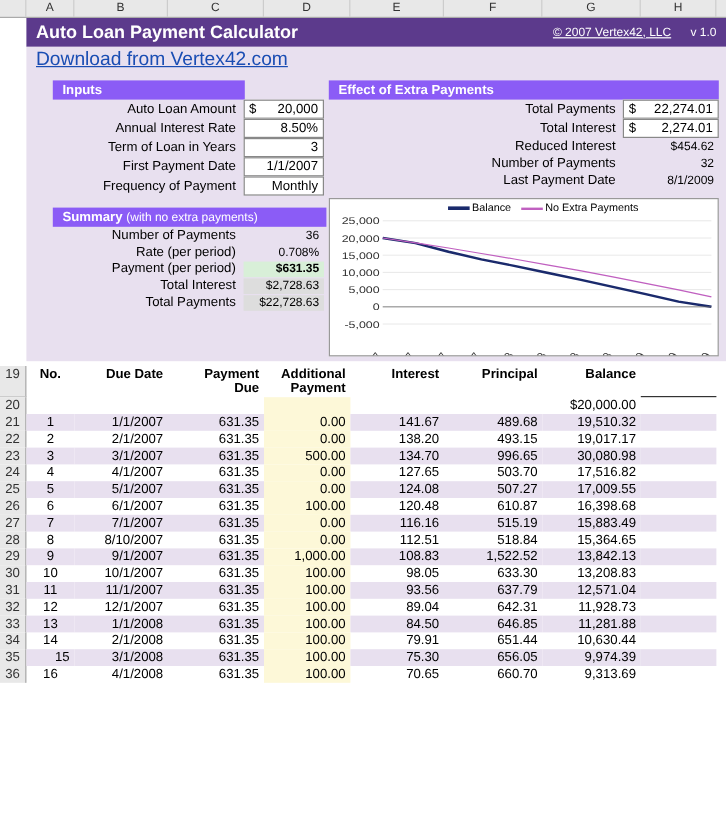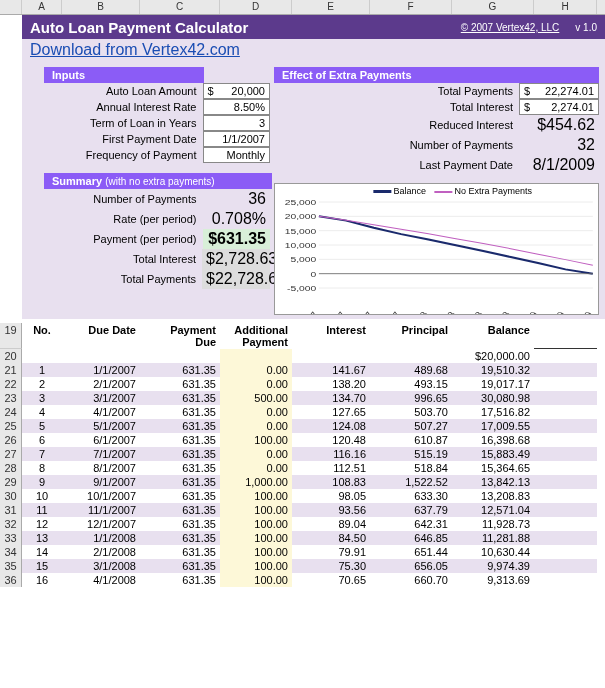--- a/index.html
+++ b/index.html
@@ -12,21 +12,21 @@
   .title-bar { background: #5c3a8c; color: #fff; height: 24px; display: flex; align-items: center; padding: 0 8px; font-weight: bold; font-size: 15px; }
   .title-bar .copyright { margin-left: auto; font-size: 10px; font-weight: normal; text-decoration: underline; }
   .title-bar .version { margin-left: 16px; font-size: 10px; font-weight: normal; }
   .dl-link { color: #1a4db3; text-decoration: underline; font-size: 16px; padding: 2px 8px; display:inline-block;}
   .row { display: flex; align-items: center; }
   .cell { padding: 1px 4px; }
   .section-header { background: #8b5cf6; color: #fff; font-weight: bold; padding: 2px 8px; font-size: 11px; }
   .section-header .sub { font-weight: normal; font-size: 10px; }
   .label-r { text-align: right; padding-right: 6px; }
   .val-box { background: #fff; border: 1px solid #888; text-align: right; padding: 1px 4px; font-size: 11px; }
-  .val-plain { text-align: right; padding: 1px 4px; font-size: 16px; }
+  .val-plain { text-align: right; padding: 1px 4px; font-size: 10px; }
   .val-gray { background: #ddd; }
   .val-green { background: #d8efd8; font-weight: bold; }
   .columns-grid { display: grid; grid-template-columns: 22px 40px 78px 80px 72px 78px 82px 82px 63px; }
   .hdr-cell { font-weight: bold; text-align: right; border-bottom: 1px solid #333; padding: 1px 4px; font-size: 11px; }
   .schedule-row { display: contents; }
   .schedule-row > div { text-align: right; padding: 1px 4px; border-bottom: 0; font-size: 11px; }
   .schedule-row.alt > div { background: #e8e0ef; }
   .additional-col { background: #fdf8d8 !important; }
   .rownum-cell { background: #e8e8e8 !important; border-right: 1px solid #aaa; text-align: center !important; font-size: 10px; color:#333; }
   .chart-box { background: #fff; border: 1px solid #999; position: relative; overflow: hidden; }
@@ -216,23 +216,23 @@
   <div class="columns-grid" id="schedule-grid">
       <div class="schedule-row"><div class="rownum-cell" style="border-bottom:1px solid #ccc;">19</div><div class="hdr-cell" style="text-align:center">No.</div><div class="hdr-cell">Due Date</div><div class="hdr-cell">Payment<br>Due</div><div class="hdr-cell">Additional<br>Payment</div><div class="hdr-cell">Interest</div><div class="hdr-cell">Principal</div><div class="hdr-cell">Balance</div><div class="hdr-cell" style="border-bottom:1px solid #333"></div></div>
       <div class="schedule-row"><div class="rownum-cell">20</div><div></div><div></div><div></div><div class="additional-col"></div><div></div><div></div><div>$20,000.00</div><div></div></div>
       <div class="schedule-row alt"><div class="rownum-cell">21</div><div style="text-align:center">1</div><div>1/1/2007</div><div>631.35</div><div class="additional-col">0.00</div><div>141.67</div><div>489.68</div><div>19,510.32</div><div></div></div>
       <div class="schedule-row "><div class="rownum-cell">22</div><div style="text-align:center">2</div><div>2/1/2007</div><div>631.35</div><div class="additional-col">0.00</div><div>138.20</div><div>493.15</div><div>19,017.17</div><div></div></div>
       <div class="schedule-row alt"><div class="rownum-cell">23</div><div style="text-align:center">3</div><div>3/1/2007</div><div>631.35</div><div class="additional-col">500.00</div><div>134.70</div><div>996.65</div><div>30,080.98</div><div></div></div>
       <div class="schedule-row "><div class="rownum-cell">24</div><div style="text-align:center">4</div><div>4/1/2007</div><div>631.35</div><div class="additional-col">0.00</div><div>127.65</div><div>503.70</div><div>17,516.82</div><div></div></div>
       <div class="schedule-row alt"><div class="rownum-cell">25</div><div style="text-align:center">5</div><div>5/1/2007</div><div>631.35</div><div class="additional-col">0.00</div><div>124.08</div><div>507.27</div><div>17,009.55</div><div></div></div>
       <div class="schedule-row "><div class="rownum-cell">26</div><div style="text-align:center">6</div><div>6/1/2007</div><div>631.35</div><div class="additional-col">100.00</div><div>120.48</div><div>610.87</div><div>16,398.68</div><div></div></div>
       <div class="schedule-row alt"><div class="rownum-cell">27</div><div style="text-align:center">7</div><div>7/1/2007</div><div>631.35</div><div class="additional-col">0.00</div><div>116.16</div><div>515.19</div><div>15,883.49</div><div></div></div>
-      <div class="schedule-row "><div class="rownum-cell">28</div><div style="text-align:center">8</div><div>8/1/2007</div><div>631.35</div><div class="additional-col">0.00</div><div>112.51</div><div>518.84</div><div>15,364.65</div><div></div></div>
+      <div class="schedule-row "><div class="rownum-cell">28</div><div style="text-align:center">8</div><div>8/10/2007</div><div>631.35</div><div class="additional-col">0.00</div><div>112.51</div><div>518.84</div><div>15,364.65</div><div></div></div>
       <div class="schedule-row alt"><div class="rownum-cell">29</div><div style="text-align:center">9</div><div>9/1/2007</div><div>631.35</div><div class="additional-col">1,000.00</div><div>108.83</div><div>1,522.52</div><div>13,842.13</div><div></div></div>
       <div class="schedule-row "><div class="rownum-cell">30</div><div style="text-align:center">10</div><div>10/1/2007</div><div>631.35</div><div class="additional-col">100.00</div><div>98.05</div><div>633.30</div><div>13,208.83</div><div></div></div>
       <div class="schedule-row alt"><div class="rownum-cell">31</div><div style="text-align:center">11</div><div>11/1/2007</div><div>631.35</div><div class="additional-col">100.00</div><div>93.56</div><div>637.79</div><div>12,571.04</div><div></div></div>
       <div class="schedule-row "><div class="rownum-cell">32</div><div style="text-align:center">12</div><div>12/1/2007</div><div>631.35</div><div class="additional-col">100.00</div><div>89.04</div><div>642.31</div><div>11,928.73</div><div></div></div>
       <div class="schedule-row alt"><div class="rownum-cell">33</div><div style="text-align:center">13</div><div>1/1/2008</div><div>631.35</div><div class="additional-col">100.00</div><div>84.50</div><div>646.85</div><div>11,281.88</div><div></div></div>
       <div class="schedule-row "><div class="rownum-cell">34</div><div style="text-align:center">14</div><div>2/1/2008</div><div>631.35</div><div class="additional-col">100.00</div><div>79.91</div><div>651.44</div><div>10,630.44</div><div></div></div>
-      <div class="schedule-row alt"><div class="rownum-cell">35</div><div style="text-align:center">15</div><div>3/1/2008</div><div>631.35</div><div class="additional-col">100.00</div><div>75.30</div><div>656.05</div><div>9,974.39</div><div></div></div>
+      <div class="schedule-row alt"><div class="rownum-cell">35</div><div style="text-align:right">15</div><div>3/1/2008</div><div>631.35</div><div class="additional-col">100.00</div><div>75.30</div><div>656.05</div><div>9,974.39</div><div></div></div>
       <div class="schedule-row "><div class="rownum-cell">36</div><div style="text-align:center">16</div><div>4/1/2008</div><div>631.35</div><div class="additional-col">100.00</div><div>70.65</div><div>660.70</div><div>9,313.69</div><div></div></div>
     </div>
 </div>
 
 </body></html>

